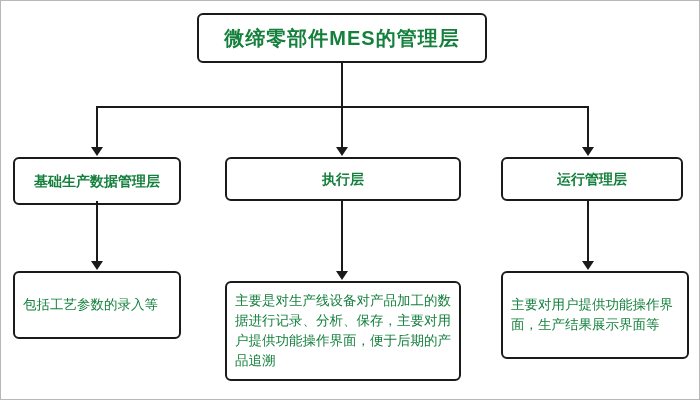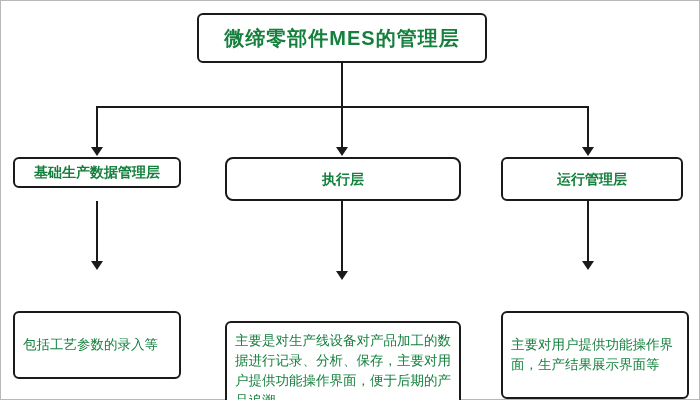--- a/index.html
+++ b/index.html
@@ -30,21 +30,20 @@
     color: #15803d;
     display: flex;
     align-items: center;
     justify-content: center;
     text-align: center;
     line-height: 1.5;
   }
   .node.text-left {
     justify-content: flex-start;
     text-align: left;
-    margin-top: 40px;
   }
   .node .label {
     display: block;
     padding: 0 8px;
     white-space: pre-wrap;
   }
   .node-title {
     font-size: 20px;
     font-weight: bold;
     letter-spacing: 1px;
@@ -87,25 +86,25 @@
 
   <div class="conn v" style="left:95px; top:105px; height:43px;"></div>
   <div class="arrow" style="left:90px; top:146px;"></div>
 
   <div class="conn v" style="left:340px; top:105px; height:43px;"></div>
   <div class="arrow" style="left:335px; top:146px;"></div>
 
   <div class="conn v" style="left:586px; top:105px; height:43px;"></div>
   <div class="arrow" style="left:581px; top:146px;"></div>
 
-  <div class="node node-level" style="left:12px; top:156px; width:168px; height:31px;">
+  <div class="node node-level" style="left:12px; top:156px; width:168px; height:48px;">
     <span class="label">基础生产数据管理层</span>
   </div>
 
-  <div class="node node-level" style="left:224px; top:156px; width:236px; height:44px;border-radius:8px;">
+  <div class="node node-level" style="left:224px; top:156px; width:236px; height:44px;">
     <span class="label">执行层</span>
   </div>
 
   <div class="node node-level" style="left:500px; top:156px; width:182px; height:44px;text-align:center;">
     <span class="label">运行管理层</span>
   </div>
 
   <div class="conn v" style="left:95px; top:200px; height:62px;"></div>
   <div class="arrow" style="left:90px; top:260px;"></div>
 

